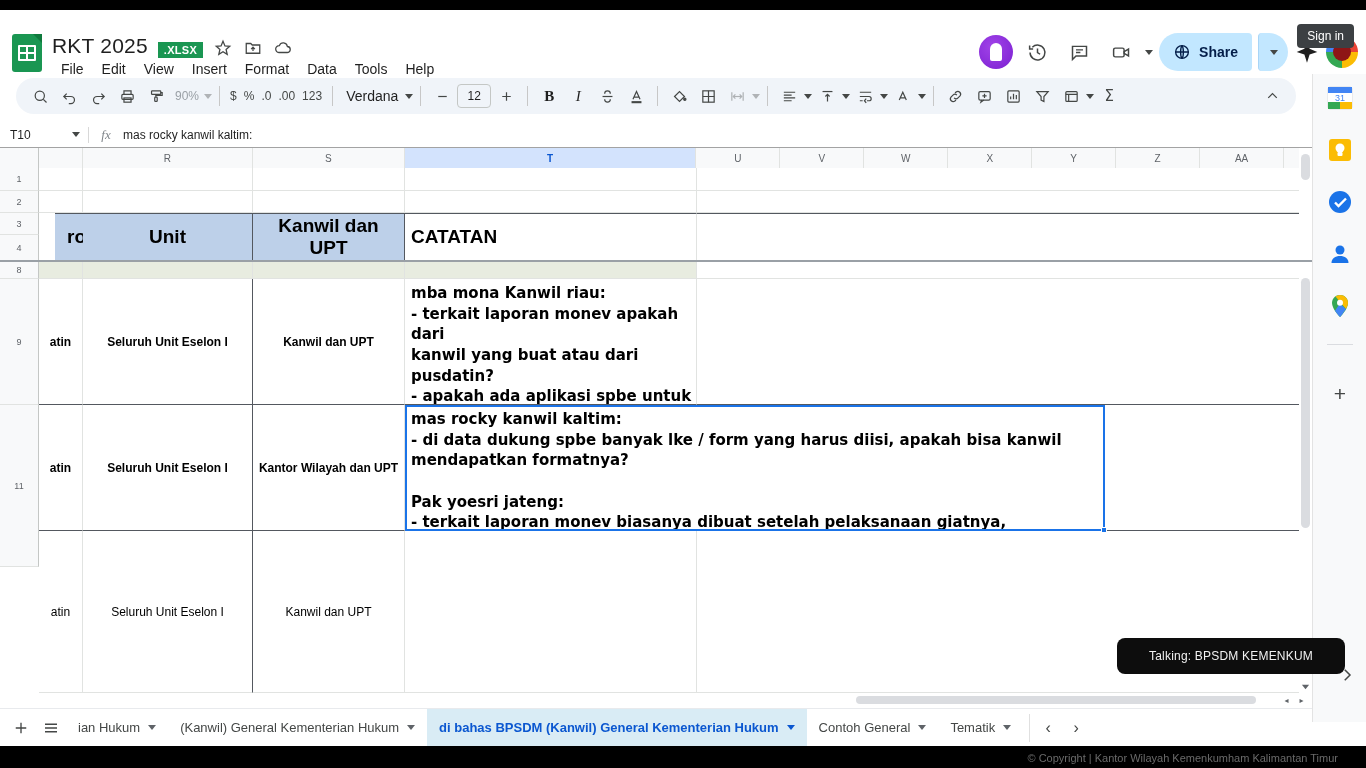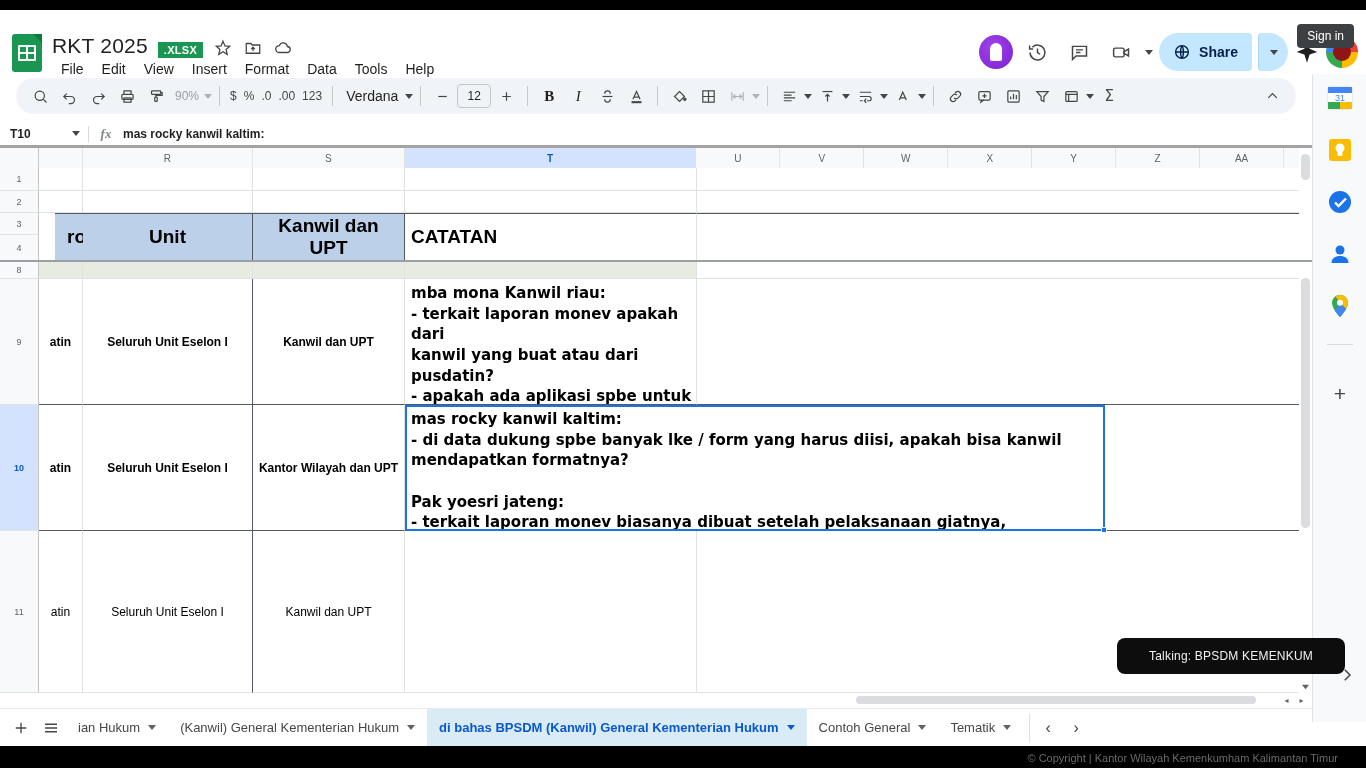--- a/index.html
+++ b/index.html
@@ -99,21 +99,21 @@
   .font-box { font-size:14px; color:#1f1f1f; padding:0 6px; cursor:pointer; }
   .fsize-box {
     width:34px; height:24px; border:1px solid #c4c7c5; border-radius:4px;
     display:flex; align-items:center; justify-content:center; font-size:12px; color:#1f1f1f; cursor:text;
   }
   .tb.bold { font-weight:bold; font-size:15px; color:#1f1f1f; font-family:"Liberation Serif", serif; }
   .tb.ital { font-style:italic; font-size:15px; color:#1f1f1f; font-family:"Liberation Serif", serif; }
   .collapse-tb { margin-left:auto; }
 
   
-  .fbar { position:absolute; left:0; top:122px; width:1312px; height:26px; background:#fff; display:flex; align-items:center; border-bottom:3px solid #a3a3a3;font-weight:bold; }
+  .fbar { position:absolute; left:0; top:122px; width:1312px; height:26px; background:#fff; display:flex; align-items:center; border-bottom:1px solid #a3a3a3; }
   .namebox { width:88px; height:26px; display:flex; align-items:center; padding-left:10px; font-size:12px; color:#1f1f1f; cursor:text; }
   .namebox-caret { margin-left:auto; margin-right:8px; }
   .fbar-sep { width:1px; height:16px; background:#d8d8d8; }
   .fx { width:34px; text-align:center; font-size:13px; font-style:italic; color:#80868b; font-family:"Liberation Serif", serif; }
   .finput { flex:1; font-size:12px; color:#1f1f1f; cursor:text; }
 
   
   .grid-wrap { position:absolute; left:0; top:148px; width:1312px; height:556px; background:#fff; overflow:hidden; }
   .colhdr { position:absolute; left:0; top:0; height:20px; width:1312px; background:#f8f9fa; border-bottom:1px solid #c4c7c5; display:flex; }
   .colhdr .corner { width:39px; height:20px; border-right:1px solid #c4c7c5; background:#f8f9fa; }
@@ -467,21 +467,20 @@
       <div class="ch" style="width:28px"></div>
     </div>
 
     <div class="rowhdr-col">
       <div class="rh" style="height:23px">1</div>
       <div class="rh" style="height:22px">2</div>
       <div class="rh" style="height:22px">3</div>
       <div class="rh" style="height:26px">4</div>
       <div class="rh" style="height:18px">8</div>
       <div class="rh" style="height:126px">9</div>
-      <div class="rh sel" style="height:126px">10</div>
       <div class="rh" style="height:162px">11</div>
     </div>
 
     <div class="cells">
 
       <div class="cell" style="left:0;top:0;width:44px;height:23px"></div>
       <div class="cell" style="left:44px;top:0;width:170px;height:23px"></div>
       <div class="cell" style="left:214px;top:0;width:152px;height:23px"></div>
       <div class="cell" style="left:366px;top:0;width:292px;height:23px"></div>
       <div class="cell" style="left:658px;top:0;width:605px;height:23px"></div>

